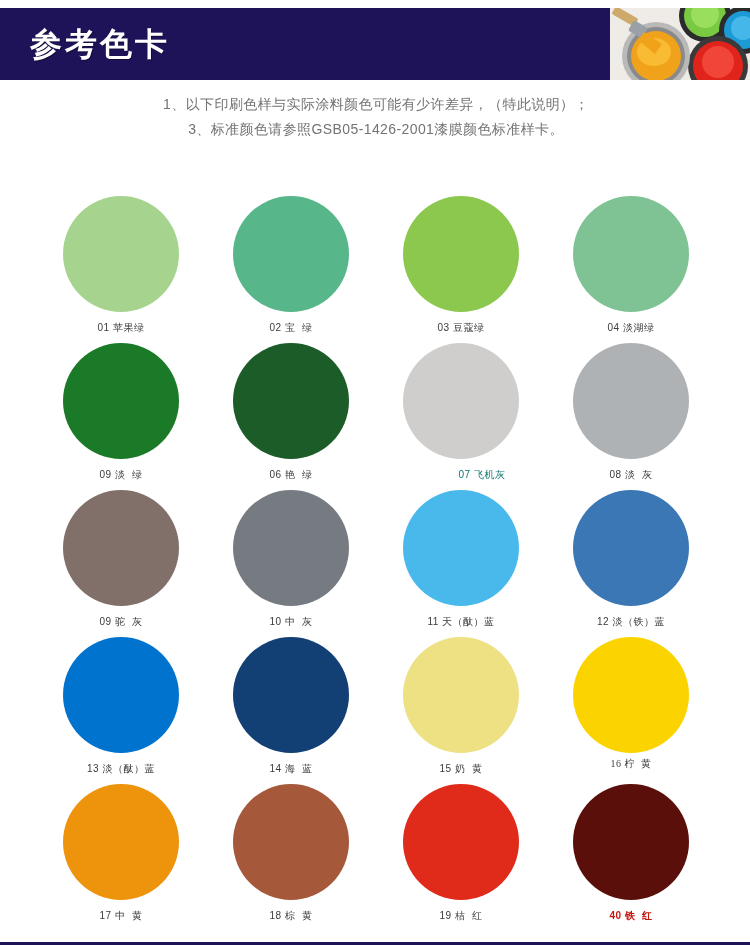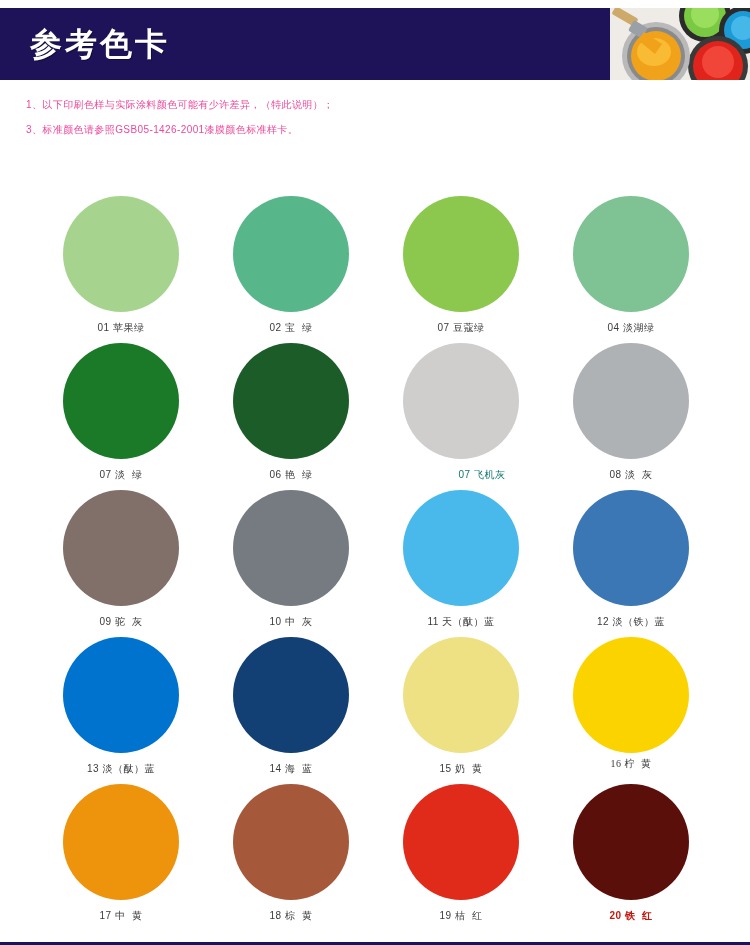--- a/index.html
+++ b/index.html
@@ -55,25 +55,26 @@
   .header-photo svg { display: block; width: 140px; height: 88px; }
 
   
   .notes {
     position: absolute;
     left: 26px;
     top: 92px;
     width: 700px;
   }
   .note-line {
-    font-size: 10px;
-    color: #ec4899;
+    font-size: 14px;
+    color: #737373;
     line-height: 25px;
     white-space: nowrap;
     letter-spacing: 0.4px;
+    text-align: center;
   }
 
   
   .grid {
     position: absolute;
     left: 36px;
     top: 196px;
     width: 680px;
     display: grid;
     grid-template-columns: repeat(4, 170px);
@@ -166,30 +167,30 @@
     <div class="cell">
       <div class="dot" style="background-color: rgb(166, 212, 142);"></div>
       <div class="caption">01 苹果绿</div>
     </div>
     <div class="cell">
       <div class="dot" style="background-color: rgb(87, 183, 138);"></div>
       <div class="caption">02 宝  绿</div>
     </div>
     <div class="cell">
       <div class="dot" style="background-color: rgb(140, 200, 78);"></div>
-      <div class="caption">07 豆蔻绿</div>
+      <div class="caption">03 豆蔻绿</div>
     </div>
     <div class="cell">
       <div class="dot" style="background-color: rgb(127, 195, 149);"></div>
       <div class="caption">04 淡湖绿</div>
     </div>
 
     <div class="cell">
       <div class="dot" style="background-color: rgb(26, 122, 40);"></div>
-      <div class="caption">07 淡  绿</div>
+      <div class="caption">09 淡  绿</div>
     </div>
     <div class="cell">
       <div class="dot" style="background-color: rgb(28, 92, 40);"></div>
       <div class="caption">06 艳  绿</div>
     </div>
     <div class="cell">
       <div class="dot" style="background-color: rgb(208, 206, 204);"></div>
       <div class="caption muted">07 飞机灰</div>
     </div>
     <div class="cell">
@@ -238,19 +239,19 @@
     <div class="cell">
       <div class="dot" style="background-color: rgb(166, 88, 58);"></div>
       <div class="caption">18 棕  黄</div>
     </div>
     <div class="cell">
       <div class="dot" style="background-color: rgb(224, 43, 27);"></div>
       <div class="caption">19 桔  红</div>
     </div>
     <div class="cell">
       <div class="dot" style="background-color: rgb(91, 15, 10);"></div>
-      <div class="caption danger">20 铁  红</div>
+      <div class="caption danger">40 铁  红</div>
     </div>
 
   </div>
 
   <div class="bottom-rule" style="background-color: rgb(30, 18, 89);"></div>
 </div>
 
 </body></html>

